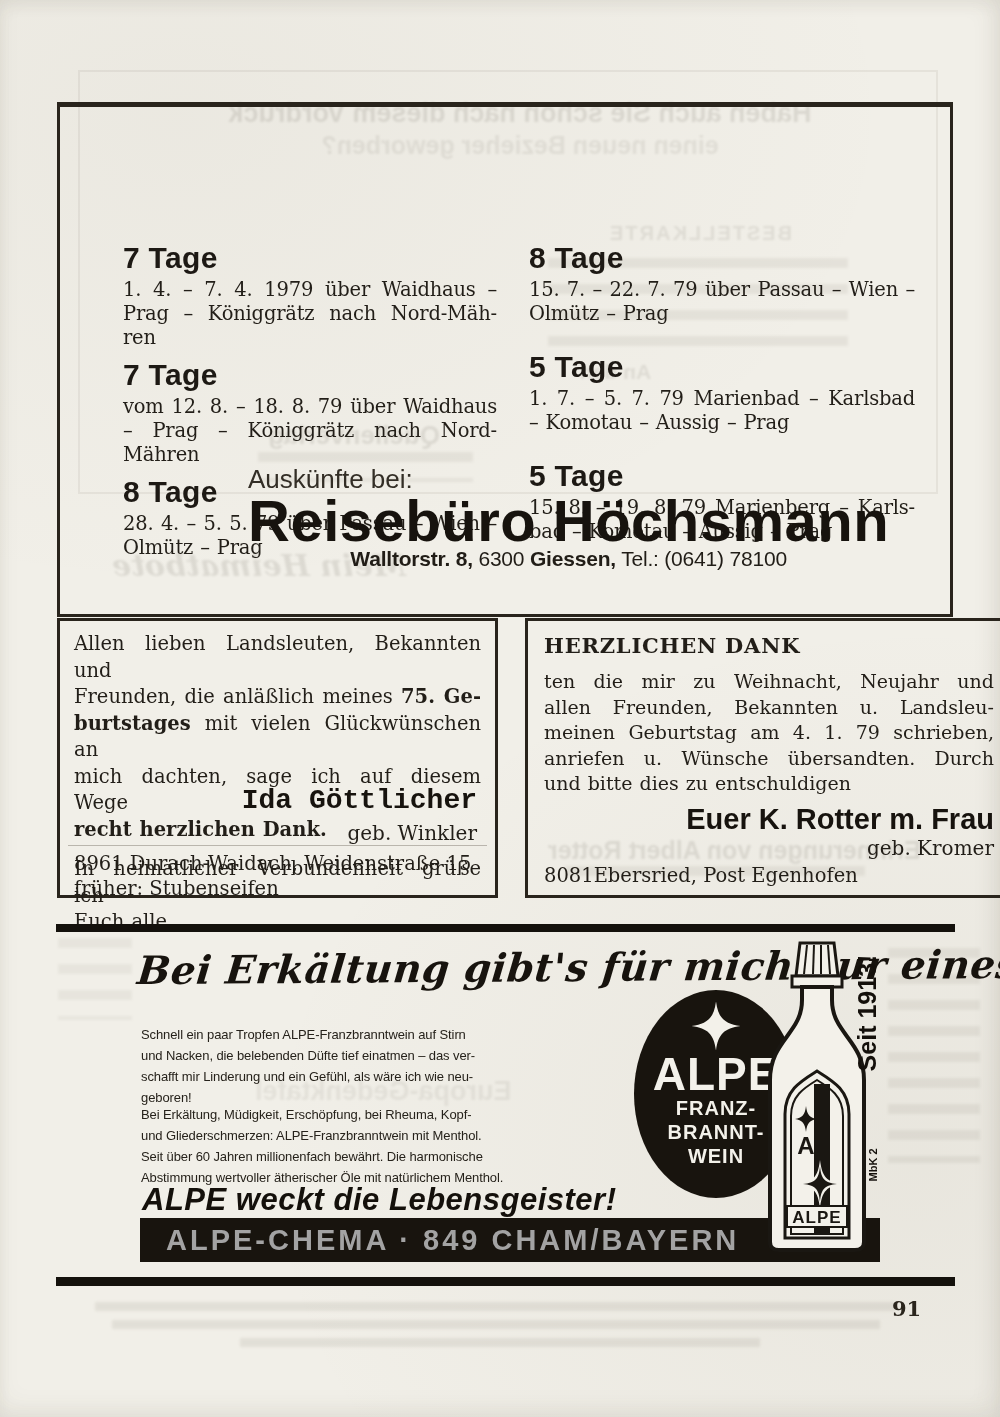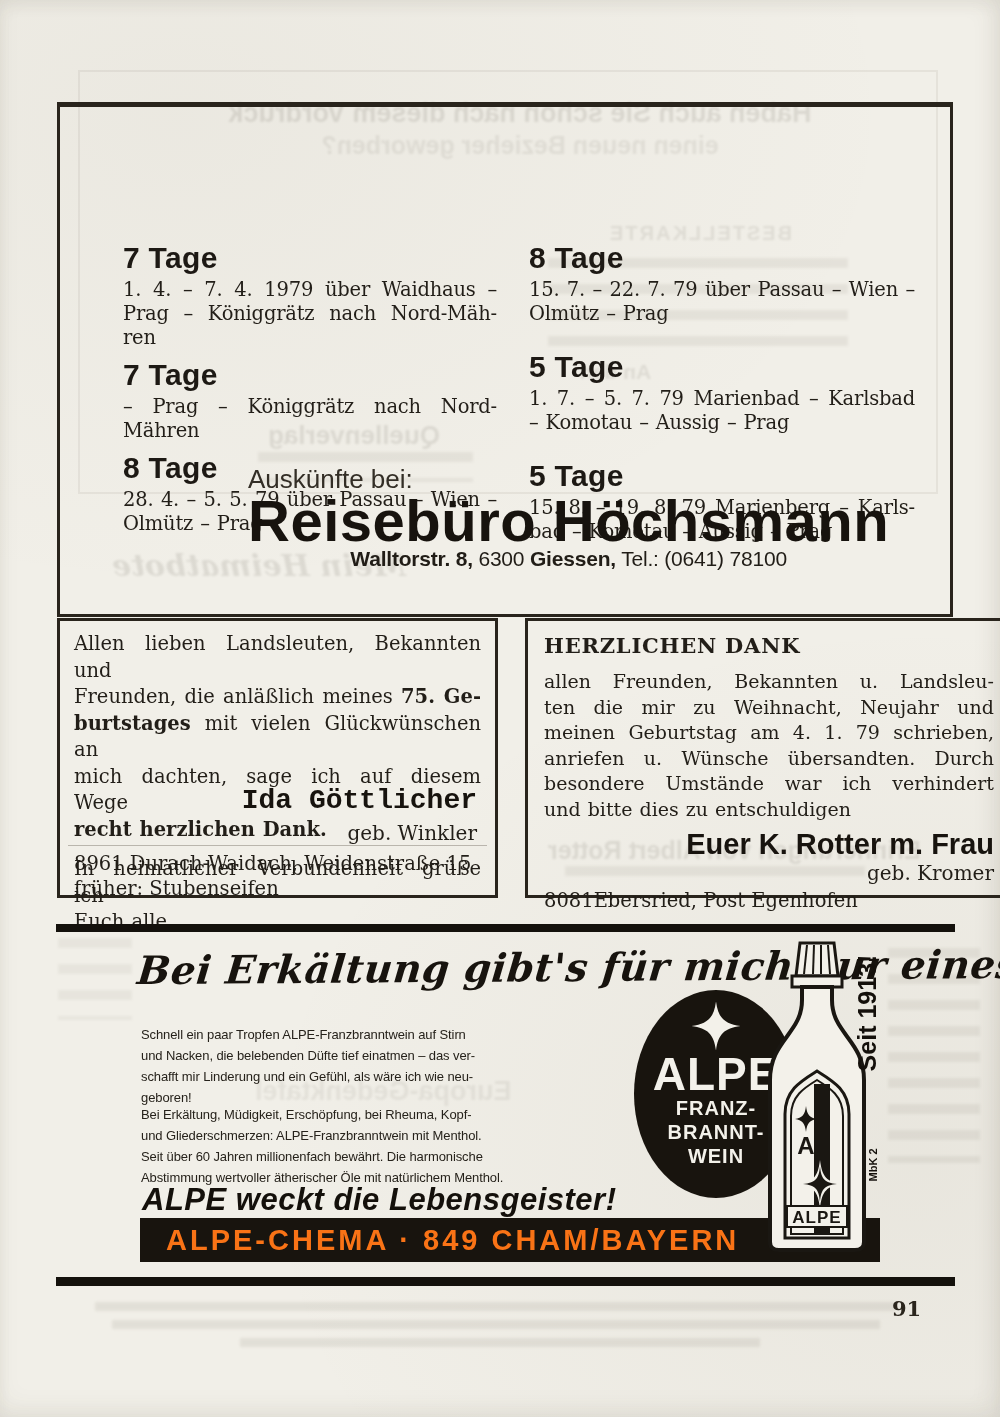--- a/index.html
+++ b/index.html
@@ -48,21 +48,21 @@
   #tr-name{text-align:right;font-family:"Liberation Sans",sans-serif;font-weight:bold;font-size:29px;line-height:34px;margin-top:5px;color:#17130e;}
   #tr-name-sub{text-align:right;font-size:20px;line-height:24px;}
   #tr-addr{font-size:19.5px;line-height:24px;margin-top:4px;}
   
   #alpe-headline{left:138px;top:944px;font-family:"DejaVu Serif",cursive;font-style:italic;font-weight:bold;font-size:39px;letter-spacing:.5px;transform:skewX(-6deg) rotate(-.4deg);color:#17130e;white-space:nowrap;}
   .ad-line{font-family:"Liberation Sans",sans-serif;font-size:13px;line-height:21px;letter-spacing:-.1px;white-space:nowrap;color:#26221b;}
   #alpe-p1{left:141px;top:1024px;}
   #alpe-p2{left:141px;top:1104px;}
   #alpe-slogan{left:142px;top:1182px;font-family:"Liberation Sans",sans-serif;font-weight:bold;font-size:31px;letter-spacing:.5px;color:#14100b;white-space:nowrap;font-style:italic;}
   #alpe-band{left:140px;top:1218px;width:740px;height:44px;background:#18140e;z-index:1;}
-  #alpe-band-text{font-family:"Liberation Sans",sans-serif;font-weight:bold;font-size:29px;line-height:44px;letter-spacing:3px;color:#f97316;padding-left:26px;white-space:nowrap;}
+  #alpe-band-text{font-family:"Liberation Sans",sans-serif;font-weight:bold;font-size:29px;line-height:44px;letter-spacing:3px;color:#a3a3a3;padding-left:26px;white-space:nowrap;}
   #alpe-circle{left:634px;top:990px;width:164px;height:208px;border-radius:50%;background:#18140e;z-index:1;text-align:center;}
   #alpe-circle .star{margin-top:10px;}
   #alpe-logo-name{font-family:"Liberation Sans",sans-serif;font-weight:bold;font-size:46px;line-height:44px;letter-spacing:1px;color:#f3f1ea;margin-top:-4px;}
   .logo-line{font-family:"Liberation Sans",sans-serif;font-weight:bold;font-size:20px;line-height:24px;letter-spacing:1px;color:#f3f1ea;}
   #alpe-bottle{left:760px;top:938px;width:112px;height:322px;z-index:2;}
   #alpe-since{left:800px;top:998px;width:136px;height:30px;transform:rotate(-90deg);font-family:"Liberation Sans",sans-serif;font-weight:bold;font-size:25px;text-align:center;color:#14100b;z-index:3;}
   #alpe-mark{left:842px;top:1158px;width:64px;height:14px;transform:rotate(-90deg);font-family:"Liberation Sans",sans-serif;font-weight:bold;font-size:11px;text-align:center;color:#14100b;z-index:3;}
   
   .ghost{transform:scaleX(-1);opacity:.13;filter:blur(1.2px);font-family:"Liberation Sans",sans-serif;font-weight:bold;color:#4a4438;white-space:nowrap;}
   .gstripes{opacity:.09;filter:blur(1.6px);background:repeating-linear-gradient(to bottom,#6b6455 0 10px,transparent 10px 26px);}
@@ -113,20 +113,21 @@
 
     <div class="trip-col" id="trip-col-left" style="left:63px;width:374px;">
       <div class="trip">
         <div class="trip-head">7 Tage</div>
         <div class="tl jl">1. 4. – 7. 4. 1979 über Waidhaus –</div>
         <div class="tl jl">Prag – Königgrätz nach Nord-Mäh-</div>
         <div class="tl">ren</div>
       </div>
       <div class="trip">
         <div class="trip-head">7 Tage</div>
+        <div class="tl jl">vom 12. 8. – 18. 8. 79 über Waidhaus</div>
         <div class="tl jl">– Prag – Königgrätz nach Nord-</div>
         <div class="tl">Mähren</div>
       </div>
       <div class="trip">
         <div class="trip-head">8 Tage</div>
         <div class="tl jl">28. 4. – 5. 5. 79 über Passau – Wien –</div>
         <div class="tl">Olmütz – Prag</div>
       </div>
     </div>
 
@@ -170,25 +171,24 @@
     <div class="abs" id="tl-divider"></div>
     <div class="abs" id="tl-addr">
       <div>8961 Durach-Waidach, Weidenstraße 15</div>
       <div>früher: Stubenseifen</div>
     </div>
   </div>
 
   <div class="abs rulebox" id="thanks-right-box">
     <div id="tr-title">HERZLICHEN DANK</div>
     <div id="tr-body">
+      <div class="serifline jl">ten die mir zu Weihnacht, Neujahr und</div>
       <div class="serifline jl">allen Freunden, Bekannten u. Landsleu-</div>
-      <div class="serifline jl">ten die mir zu Weihnacht, Neujahr und</div>
       <div class="serifline jl">meinen Geburtstag am 4. 1. 79 schrieben,</div>
       <div class="serifline jl">anriefen u. Wünsche übersandten. Durch</div>
-      <div class="serifline jl">besondere Umstände war ich verhindert</div>
       <div class="serifline">und bitte dies zu entschuldigen</div>
     </div>
     <div id="tr-name">Euer K. Rotter m. Frau</div>
     <div id="tr-name-sub">geb. Kromer</div>
     <div id="tr-addr">8081Ebersried, Post Egenhofen</div>
   </div>
 
   <div class="abs thickrule" id="mid-rule"></div>
 
   <div class="abs" id="alpe-headline">Bei Erkältung gibt's für mich nur eines:</div>

